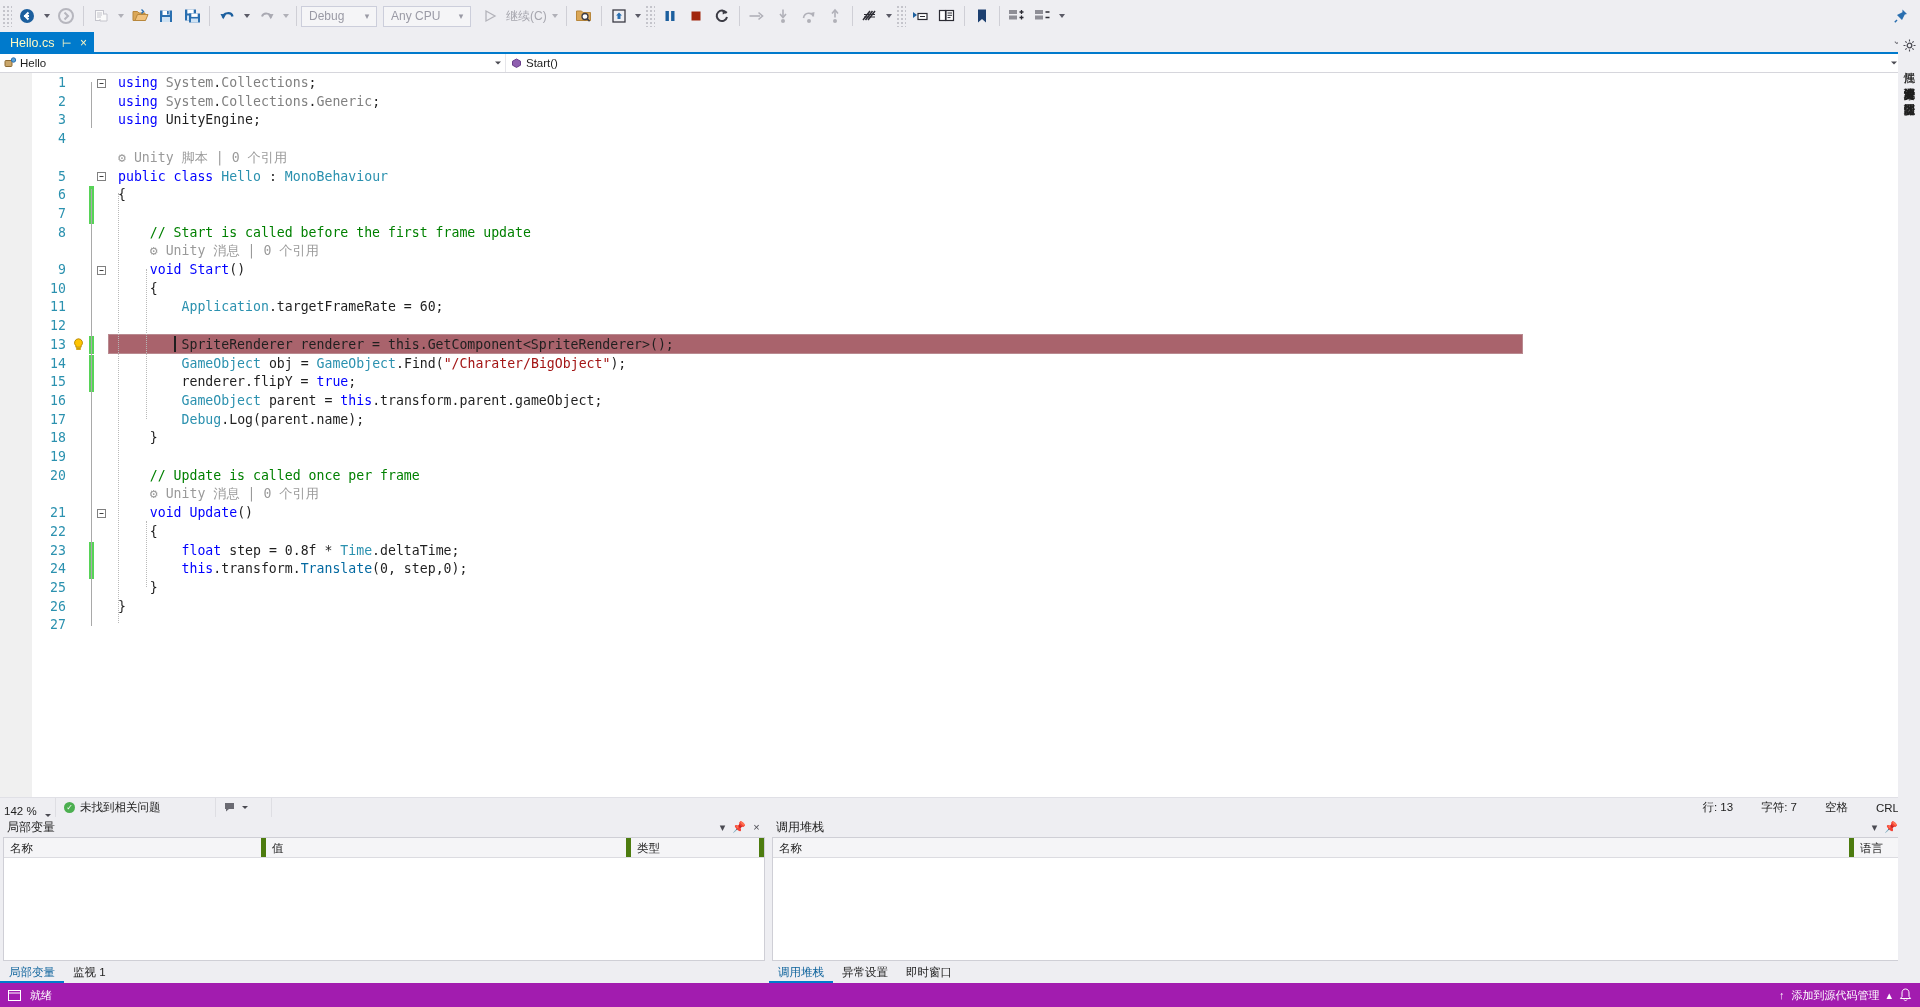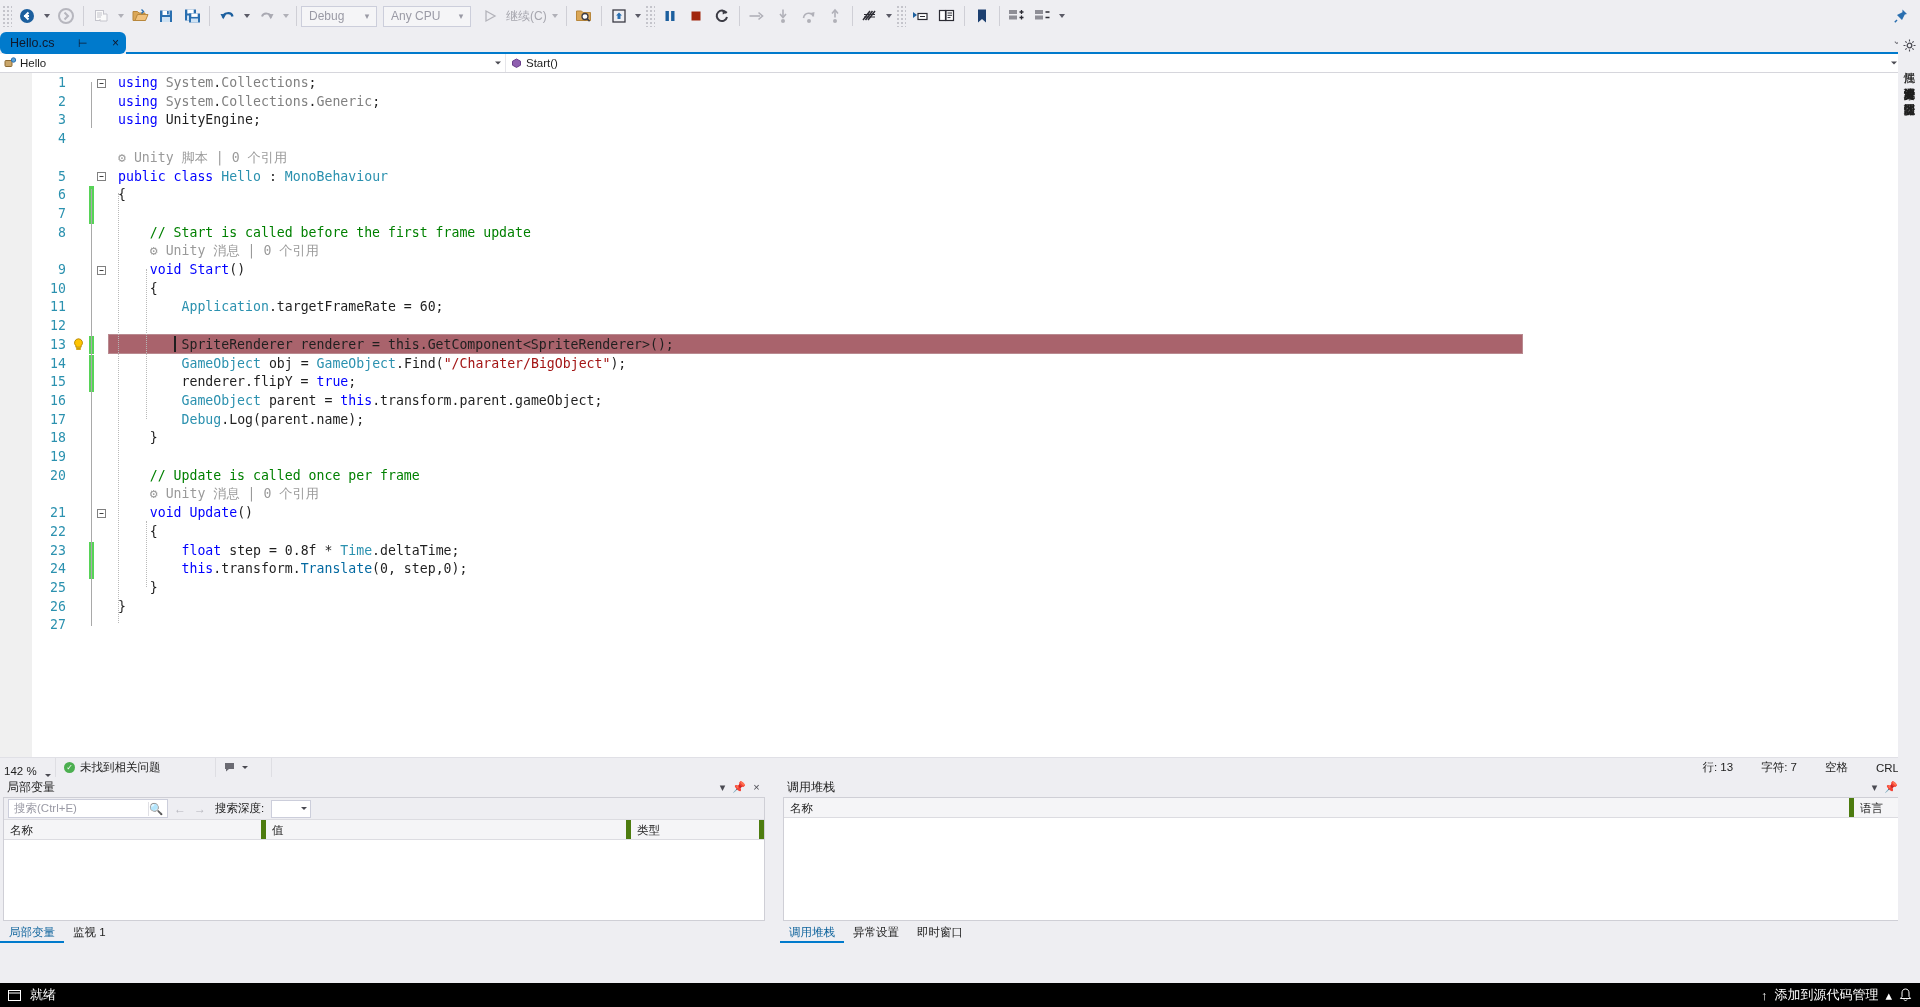--- a/index.html
+++ b/index.html
@@ -33,22 +33,22 @@
     font-size: 12px; justify-content: space-between;
   }
   .combo .cv { white-space: nowrap; }
   .combo .ca { width: 14px; text-align: center; color: #9a9aa5; font-size: 9px; }
   .run-lbl { color: #a6a6ae; font-size: 12px; padding: 0 2px 0 3px; white-space: nowrap;}
   .tb-right { position: absolute; right: 6px; top: 0; height: 32px; display: flex; align-items: center; }
 
   
   .tabstrip { height: 22px; flex: 0 0 22px; background: #eeeef2; display: flex; align-items: flex-end;
      position: relative; }
-  .tab { height: 22px; background: #007acc; color: #0f172a; display: flex; align-items: center;
-    padding: 0 7px 0 10px; font-size: 12.5px; gap: 24px; border-radius: 6px; }
+  .tab { height: 22px; background: #007acc; color: #fef9c3; display: flex; align-items: center;
+    padding: 0 7px 0 10px; font-size: 12.5px; gap: 8px; }
   .tab .pin { font-size: 11px; transform: scaleX(-1); display: inline-block; }
   .tab .x { font-size: 12px; }
   .tabstrip .filler { flex: 1; height: 22px; background: #eeeef2; border-bottom: 2px solid #007acc; }
   .tab-right-icons { position: absolute; right: 4px; top: 2px; display: flex; gap: 9px; align-items: center;
     color: #6d6d75; font-size: 11px; }
 
   
   .navbar { height: 19px; flex: 0 0 19px; display: flex; align-items: stretch; background: #fff;
      border-bottom: 1px solid #d6d6dc; }
   .nav-cell { display: flex; align-items: center; border-right: 1px solid #e6e6ea; padding-left: 3px;
@@ -102,21 +102,21 @@
   .zoombox .ca { position:absolute; right:4px; border-left:3px solid transparent; border-right:3px solid transparent;
      border-top:3.5px solid #4a4a52;}
   .err-cell { display: flex; align-items: center; gap: 5px; padding: 0 8px; border-right: 1px solid #dedee3;
      height: 19px; min-width: 160px;}
   .ok-circle { width: 11px; height: 11px; border-radius: 50%; background: #4caf50; color: #fff;
      font-size: 8px; display: flex; align-items: center; justify-content: center; }
   .st-right { margin-left: auto; display: flex; align-items: center; }
   .st-right > span { padding: 0 14px; }
 
   
-  .bottom { flex: 0 0 166px; display: flex; background: #eeeef2; gap: 12px; }
+  .bottom { flex: 0 0 166px; display: flex; background: #eeeef2; gap: 1px; }
   .panel { display: flex; flex-direction: column; background: #eeeef2; }
   .panel-hdr { height: 20px; display: flex; align-items: center; padding: 0 3px 0 7px;
      font-size: 12px; color: #1e1e1e; }
   .panel-hdr .ptitle { flex: 1; }
   .panel-hdr .pico { width: 17px; text-align: center; color: #4a4a52; font-size: 11px; }
   .panel-body { flex: 1; background: #fff; border: 1px solid #cfcfd6; margin: 0 3px; display: flex; flex-direction: column; }
   .panel-toolbar { height: 22px; display: flex; align-items: center; gap: 4px; padding: 2px 4px;
      background: #eeeef2; border-bottom: 1px solid #dcdce1; }
   .srch { width: 160px; height: 19px; border: 1px solid #cccedb; background: #fff; display: flex;
      align-items: center; padding: 0 2px 0 5px; font-size: 11.5px; color: #9a9aa5; }
@@ -128,22 +128,22 @@
       border-right:3px solid transparent; border-top:3.5px solid #4a4a52;}
   .grid-hdr { height: 20px; display: flex; background: #f5f5f7; border-bottom: 1px solid #dcdce1;
      font-size: 11.5px; color: #1e1e1e; }
   .grid-hdr > div { padding: 3px 6px; border-right: 5px solid #4d7c0f; }
   .grid-body { flex: 1; background: #fff; }
   .panel-tabs { height: 22px; display: flex; align-items: stretch; font-size: 11.5px; padding-top: 1px;}
   .ptab { padding: 3px 9px 0 9px; color: #1e1e1e; }
   .ptab.active { color: #0e639c; border-bottom: 2px solid #007acc; }
 
   
-  .statusbar { flex: 0 0 24px; background: #000000; color: #fff; display: flex; align-items: center;
-     font-size: 13px; padding: 0 8px; margin-top: 40px; }
+  .statusbar { flex: 0 0 24px; background: #a21caf; color: #fff; display: flex; align-items: center;
+     font-size: 11px; padding: 0 8px; }
   .statusbar .sb-left { display: flex; align-items: center; gap: 9px; }
   .statusbar .sb-right { margin-left: auto; display: flex; align-items: center; gap: 7px; }
 
   
   .rdock { position: absolute; right: 0; top: 32px; width: 22px; bottom: 24px; background: #eeeef2;
      display: flex; flex-direction: column; align-items: center; padding-top: 4px; }
   .rdock-item { writing-mode: vertical-rl; font-size: 11.5px; color: #1e1e1e; padding: 8px 2px;
      white-space: nowrap; }
   .rdock-ico { font-size: 12px; color: #4a4a52; margin: 3px 0;}
   svg { display: block; }
@@ -480,33 +480,20 @@
   <div class="bottom">
 
     <div class="panel" style="width:768px">
       <div class="panel-hdr">
         <span class="ptitle">局部变量</span>
         <span class="pico">▾</span>
         <span class="pico">📌</span>
         <span class="pico">×</span>
       </div>
       <div class="panel-body">
-        <div class="panel-toolbar">
-          <div class="srch">
-            <span>搜索(Ctrl+E)</span>
-            <span class="mag">🔍</span>
-          </div>
-          <span class="nav-arrow">←</span>
-          <span class="nav-arrow">→</span>
-          <span class="depth-lbl">搜索深度:</span>
-          <div class="depth-box">
-            <span style="padding-left:4px;font-size:11.5px"></span>
-            <span class="ca"></span>
-          </div>
-        </div>
         <div class="grid-hdr">
           <div style="width:262px">名称</div>
           <div style="width:365px">值</div>
           <div style="flex:1">类型</div>
         </div>
         <div class="grid-body"></div>
       </div>
       <div class="panel-tabs">
         <div class="ptab active">局部变量</div>
         <div class="ptab">监视 1</div>

